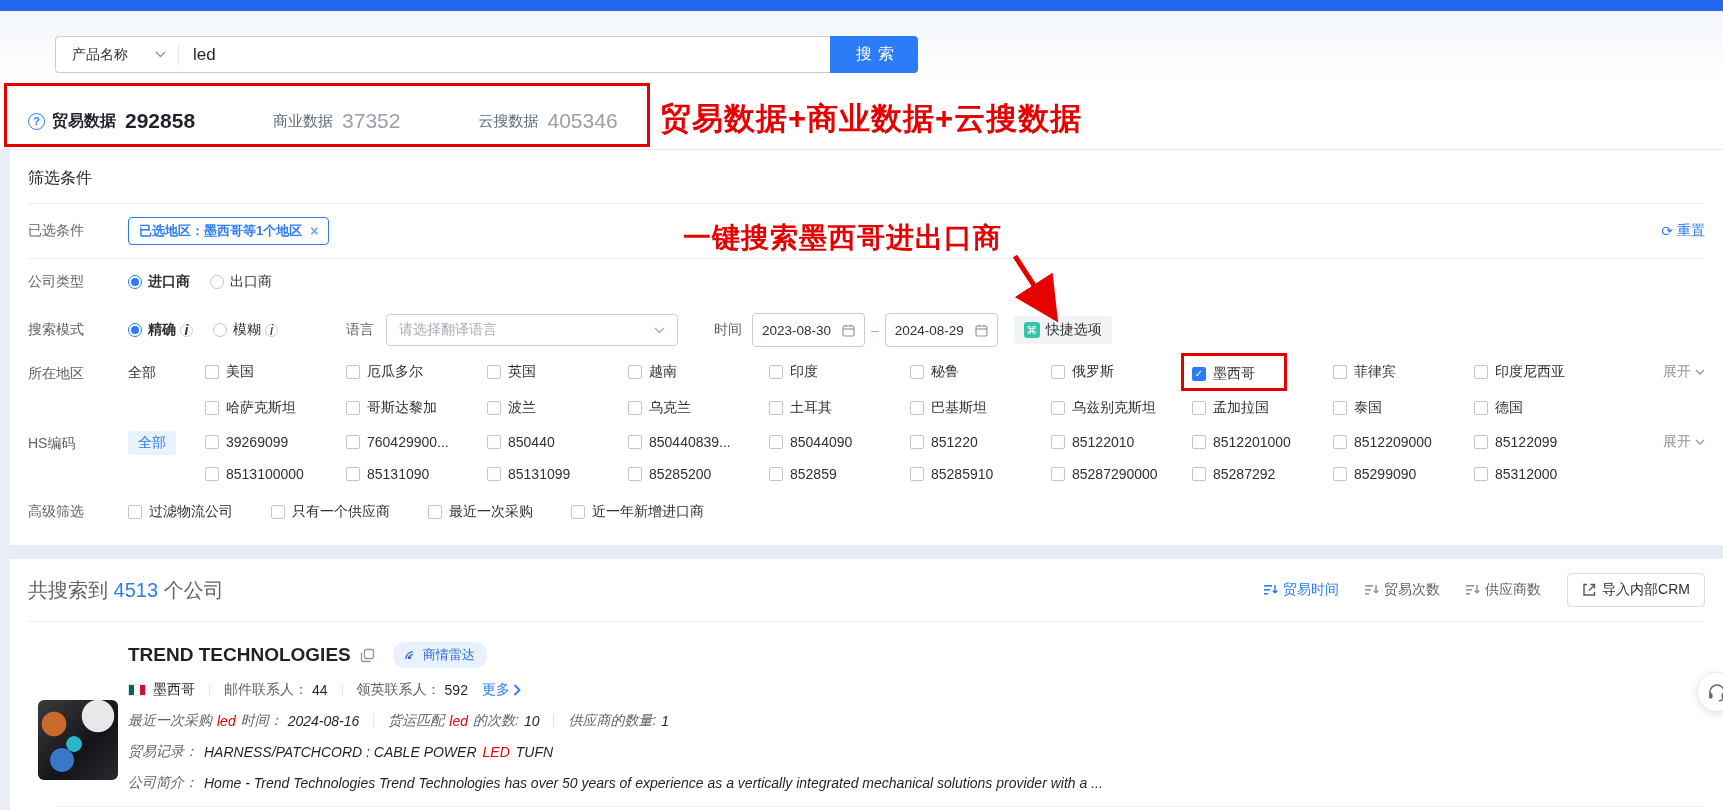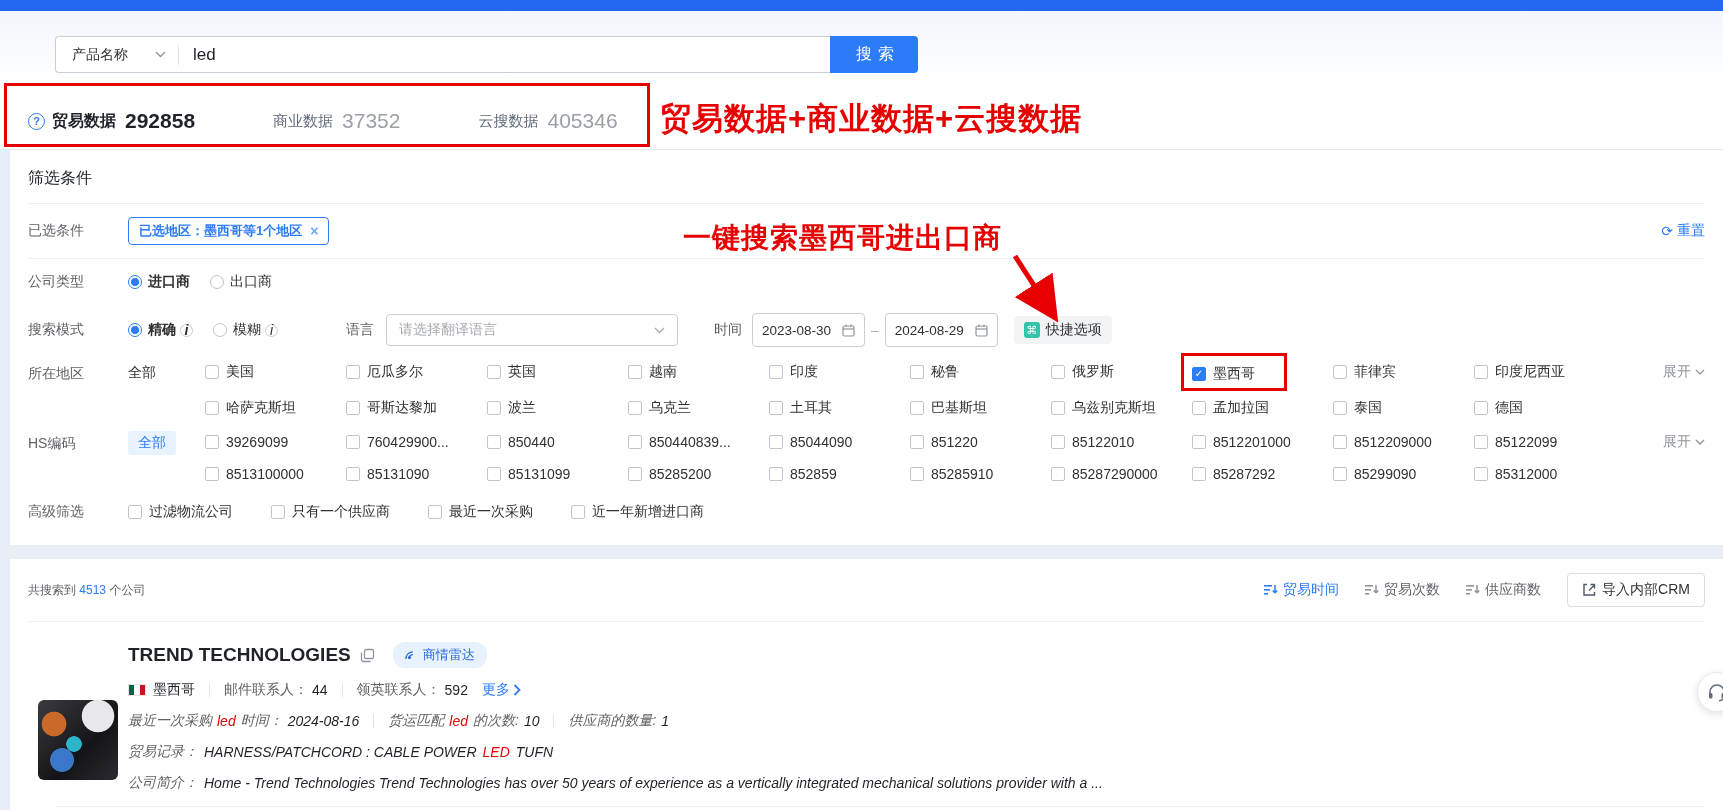--- a/index.html
+++ b/index.html
@@ -91,21 +91,21 @@
   .cb.checked .cbox { background:#2b7cf6; border-color:#2b7cf6; }
   .cb.checked .cbox::after { content:"✓"; color:#fff; font-size:10px; font-weight:bold; }
   .cb span.lbl { font-size:14px; color:#303133; white-space:nowrap; }
   .expand { position:absolute; right:0; top:8px; color:#8f959e; font-size:14px; cursor:pointer; display:flex; align-items:center; gap:4px;}
   .row-adv { height:42px; }
   .row-adv .cb { margin-right:38px; }
 
   
   .results-panel { position:absolute; left:10px; top:559px; width:1713px; height:251px; background:#fff; padding:0 18px; }
   .r-head { display:flex; align-items:center; padding-top:14px; }
-  .summary { font-size:12px; color:#606266; }
+  .summary { font-size:20px; color:#606266; }
   .summary b { color:#2b7cf6; font-weight:normal; }
   .sorts { margin-left:auto; display:flex; align-items:center; gap:26px; }
   .sort { display:flex; align-items:center; gap:5px; font-size:14px; color:#606266; cursor:pointer; }
   .sort.active { color:#2b7cf6; }
   .crm-btn { display:flex; align-items:center; gap:6px; margin-left:26px; height:34px; border:1px solid #d9dce1;
     border-radius:4px; padding:0 14px; font-size:14px; color:#303133; background:#fff; cursor:pointer; }
   .rdiv { border-top:1px solid #eef0f3; margin-top:14px; }
   .company { position:relative; padding-left:100px; }
   .thumb { position:absolute; left:10px; top:58px; width:80px; height:80px; border-radius:6px;
     background:

